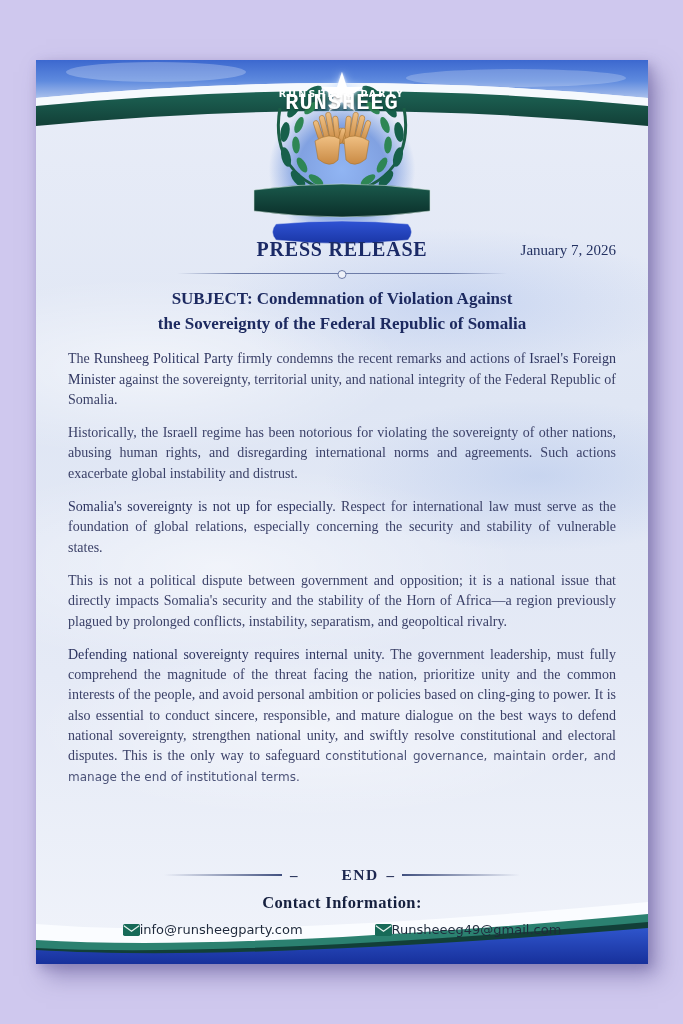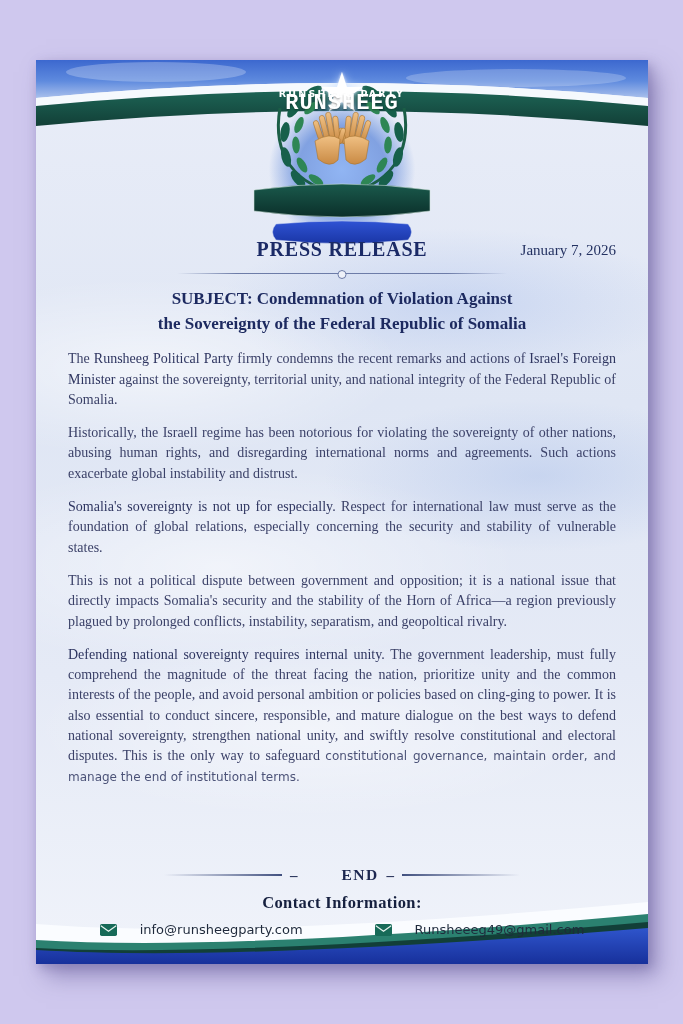--- a/index.html
+++ b/index.html
@@ -67,21 +67,21 @@
   .closing{position:absolute;left:32px;right:32px;top:806px;z-index:3;}
   .end-row{display:flex;align-items:center;justify-content:center;gap:8px;}
   .end-line{width:118px;height:1.4px;background:#41507f;}
   .end-line.l{background:linear-gradient(to left,#41507f,rgba(65,80,127,0));}
   .end-line.r{background:linear-gradient(to right,#41507f,rgba(65,80,127,0));}
   .end-dash{font-size:15px;font-weight:bold;color:#1c2750;}
   .end-label{font-size:15.5px;font-weight:bold;color:#1c2750;letter-spacing:1.5px;margin-left:36px;}
   .contact-heading{margin-top:9px;text-align:center;font-size:16.5px;font-weight:bold;
     color:#16203f;letter-spacing:.4px;}
   .emails{margin-top:9px;display:flex;justify-content:center;gap:72px;}
-  .email-item{display:flex;align-items:center;gap:23px;cursor:pointer;}
+  .email-item{display:flex;align-items:center;gap:0;cursor:pointer;}
   .email-item svg{display:block;}
   .email-address{font-family:"DejaVu Sans",sans-serif;font-size:13px;color:#1f2a3c;}
 </style>
 </head>
 <body>
 
 <div class="paper">
 
   <svg class="top-band" viewBox="0 0 612 120" preserveAspectRatio="none">
     <defs>

